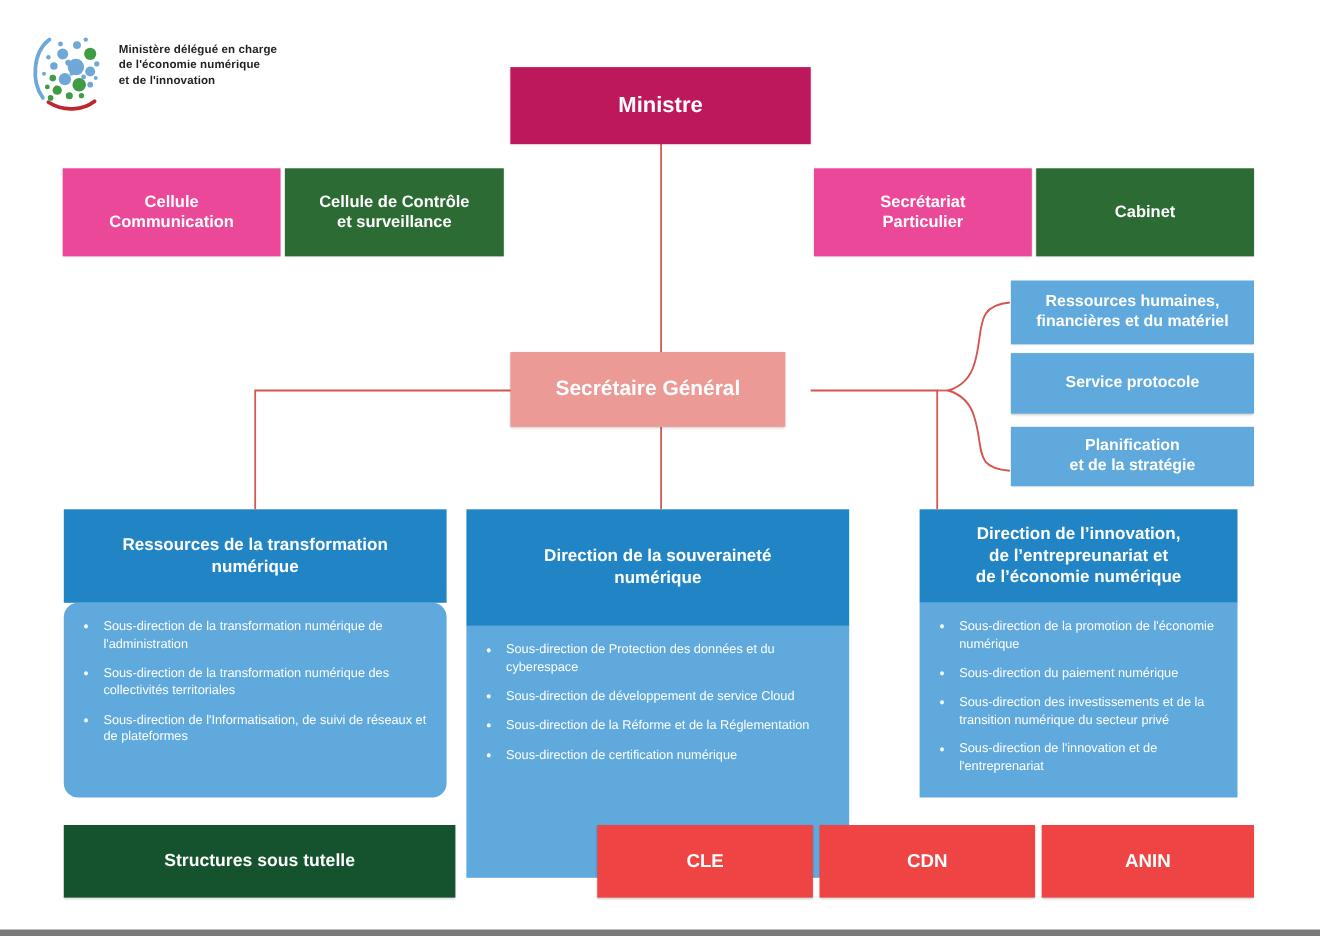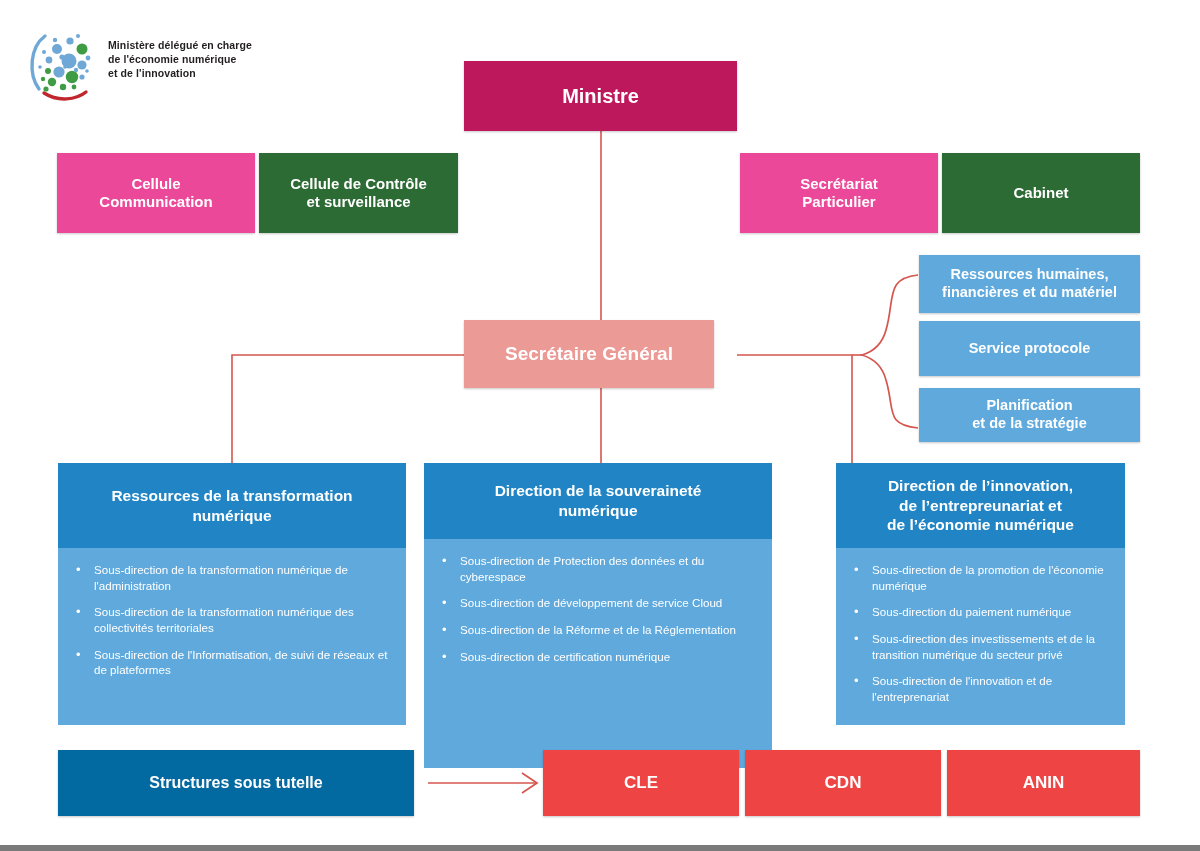--- a/index.html
+++ b/index.html
@@ -22,21 +22,21 @@
     position:absolute; display:flex; align-items:center; justify-content:center;
     text-align:center; color:#ffffff; font-weight:bold; line-height:1.22;
     box-shadow: 0 1px 2px rgba(0,0,0,.22);
   }
 
   .b-ministre   { background:#be185d; font-size:20px; }
   .b-lightgreen { background:#ec4899; font-size:15px; }
   .b-darkgreen  { background:#2c6b34; font-size:15px; }
   .b-pink       { background:#ec9a96; font-size:19px; }
   .b-skyblue    { background:#5fa9dd; font-size:14.5px; }
-  .b-gray       { background:#0369a1; font-size:16px; }
+  .b-gray       { background:#14532d; font-size:16px; }
   .b-navy       { background:#ef4444; font-size:17px; }
 
   
   .col { position:absolute; }
   .col-head {
     background:#2185c5; color:#fff; font-weight:bold; font-size:15.5px;
     line-height:1.28; text-align:center; display:flex; align-items:center;
     justify-content:center; padding:6px 10px;
   }
   .col-body { background:#5fa9dd; padding:14px 10px 12px 6px; }
@@ -172,31 +172,31 @@
     </span>
   </div>
 
   <div class="col" style="left:58px; top:463px; width:348px;">
     <div class="col-head" style="height:85px;">
       <span>
         <span>Ressources de la transformation</span><br>
         <span>numérique</span>
       </span>
     </div>
-    <div class="col-body" style="height:177px;">
+    <div class="col-body" style="height:177px;border-radius:13px;">
       <ul>
         <li>Sous-direction de la transformation numérique de l'administration</li>
         <li>Sous-direction de la transformation numérique des collectivités territoriales</li>
         <li>Sous-direction de l'Informatisation, de suivi de réseaux et de plateformes</li>
       </ul>
     </div>
   </div>
 
   <div class="col" style="left:424px; top:463px; width:348px;">
-    <div class="col-head" style="height:76px;">
+    <div class="col-head" style="height:106px;">
       <span>
         <span>Direction de la souveraineté</span><br>
         <span>numérique</span>
       </span>
     </div>
     <div class="col-body" style="height:229px;">
       <ul>
         <li>Sous-direction de Protection des données et du cyberespace</li>
         <li>Sous-direction de développement de service Cloud</li>
         <li>Sous-direction de la Réforme et de la Réglementation</li>

